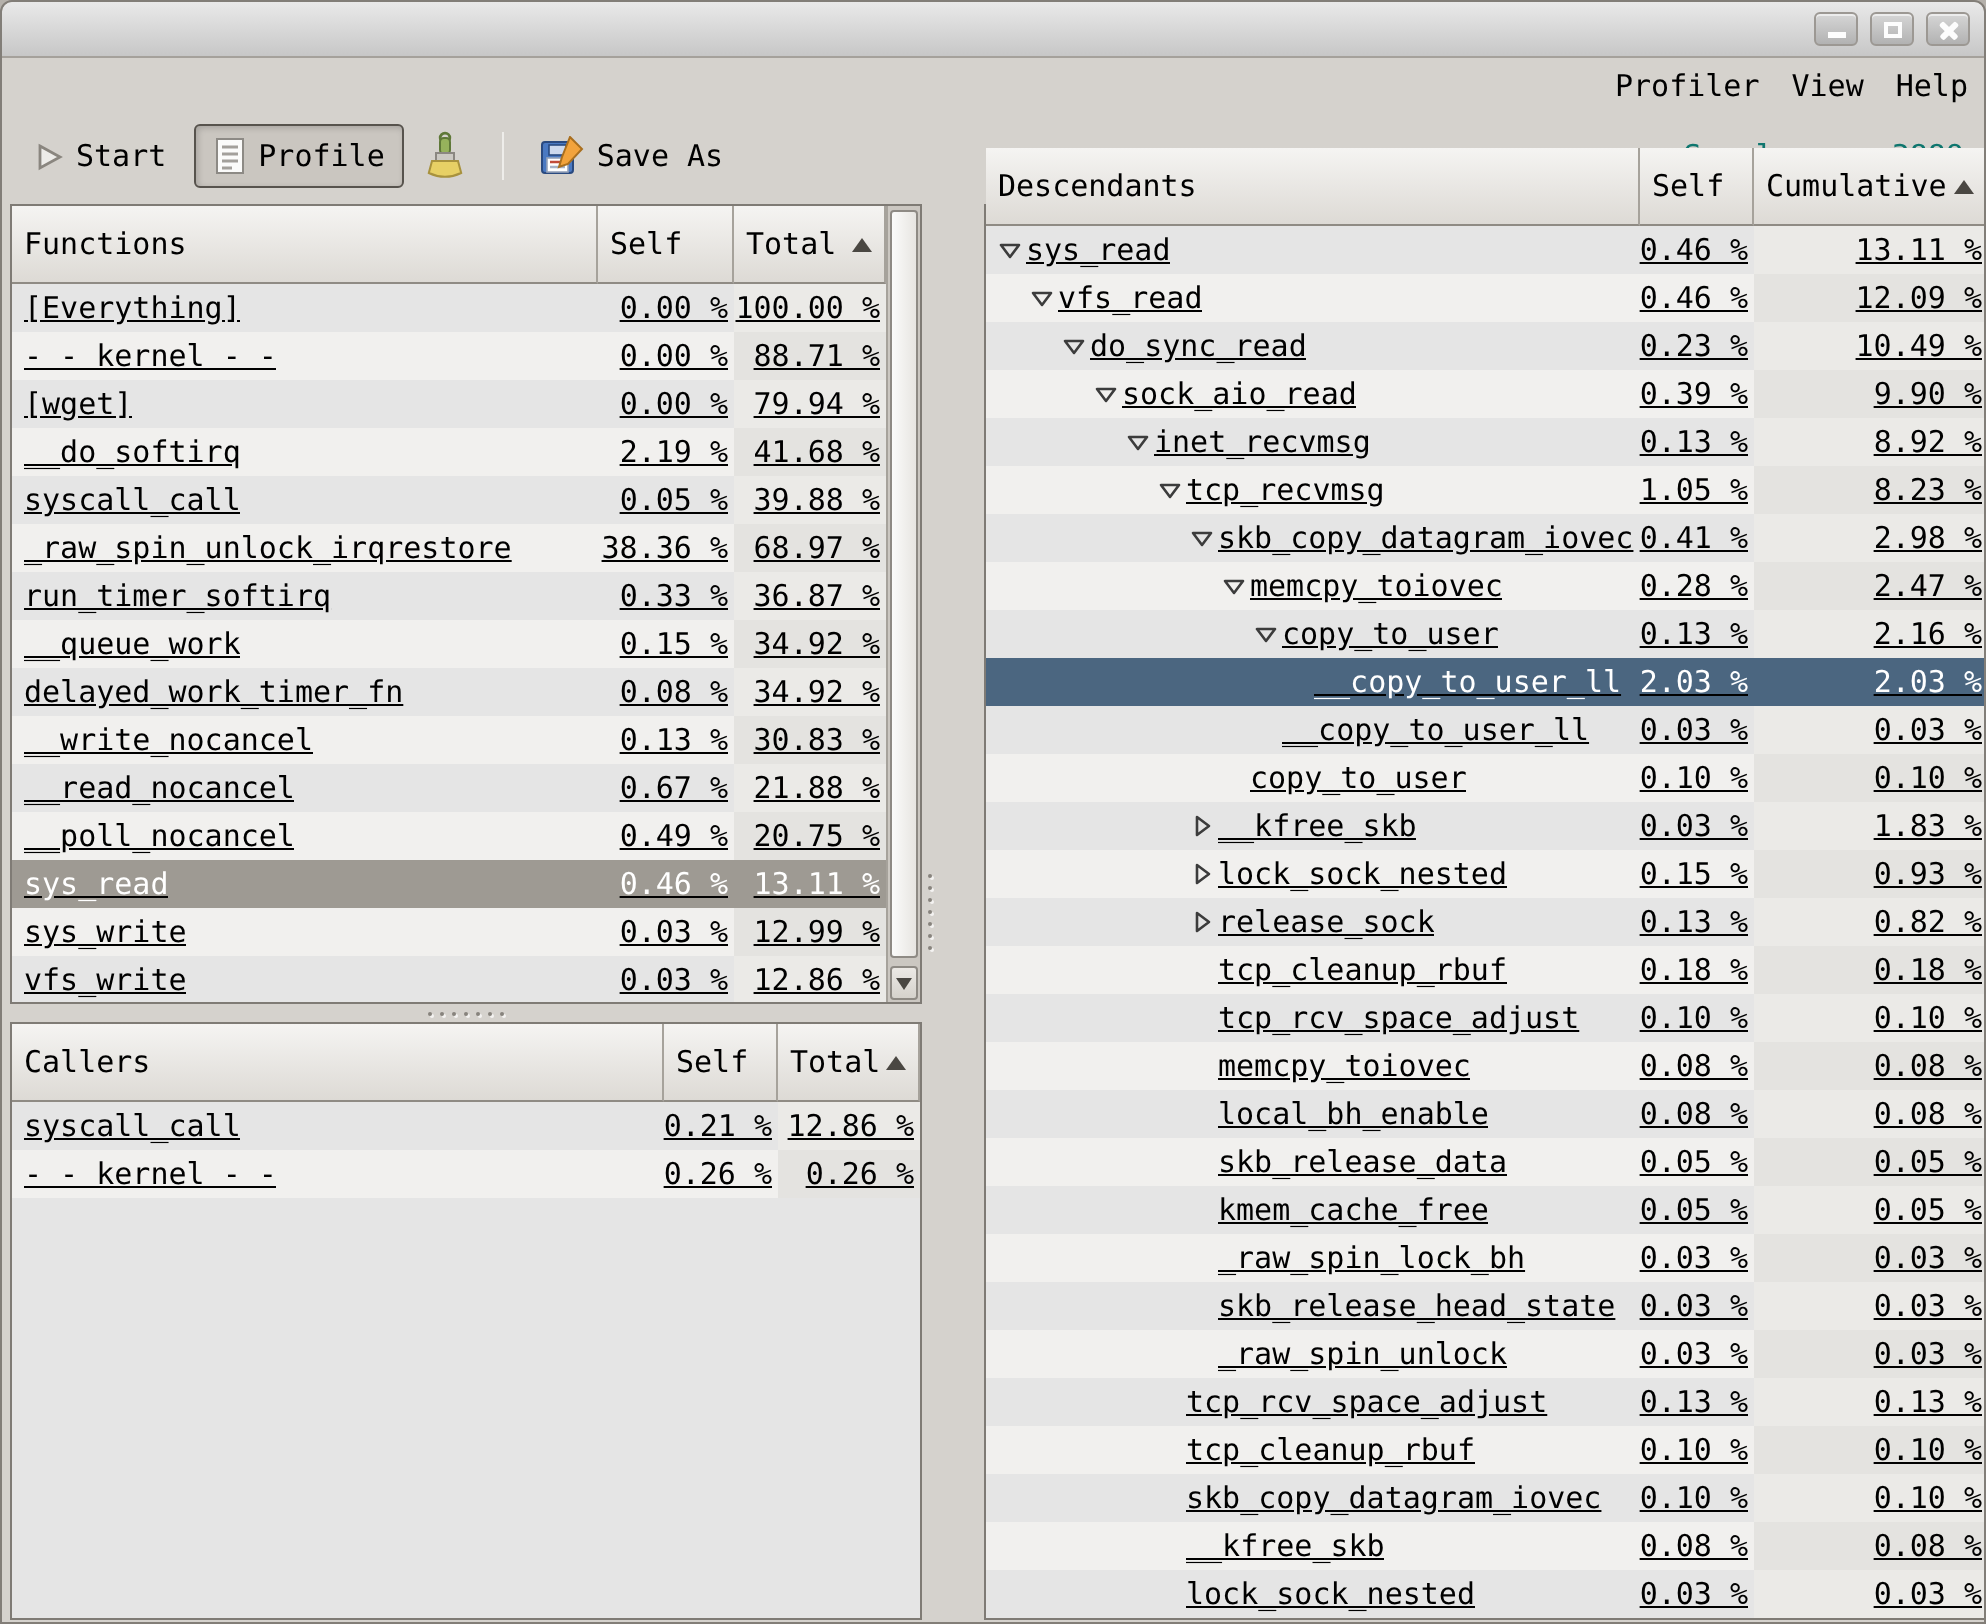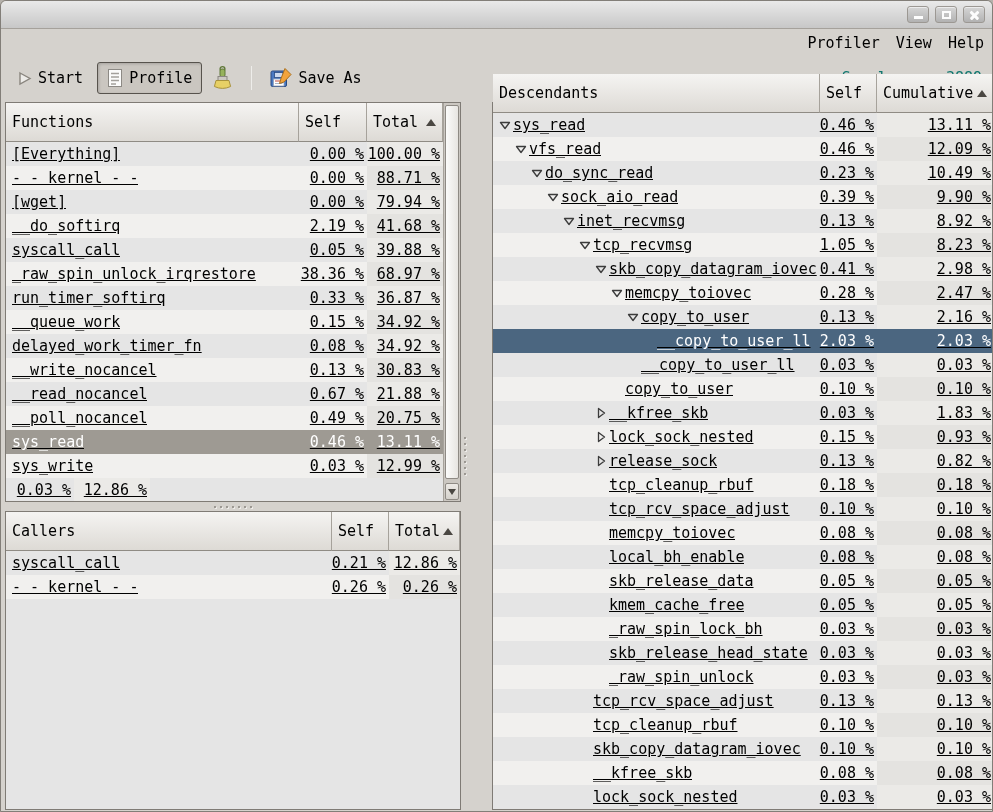--- a/index.html
+++ b/index.html
@@ -274,20 +274,23 @@
             <div class="cell c-num c-tot sorted">13.11 %</div>
           </div>
           <div class="t-row">
             <div class="cell c-name">
               <span class="lbl">sys_write</span>
             </div>
             <div class="cell c-num c-self">0.03 %</div>
             <div class="cell c-num c-tot sorted">12.99 %</div>
           </div>
           <div class="t-row">
+            <div class="cell c-name">
+              <span class="lbl">vfs_write</span>
+            </div>
             <div class="cell c-num c-self">0.03 %</div>
             <div class="cell c-num c-tot sorted">12.86 %</div>
           </div>
           <div class="t-row">
             <div class="cell c-name">
               <span class="lbl">sys_poll</span>
             </div>
             <div class="cell c-num c-self">0.10 %</div>
             <div class="cell c-num c-tot sorted">12.57 %</div>
           </div>

